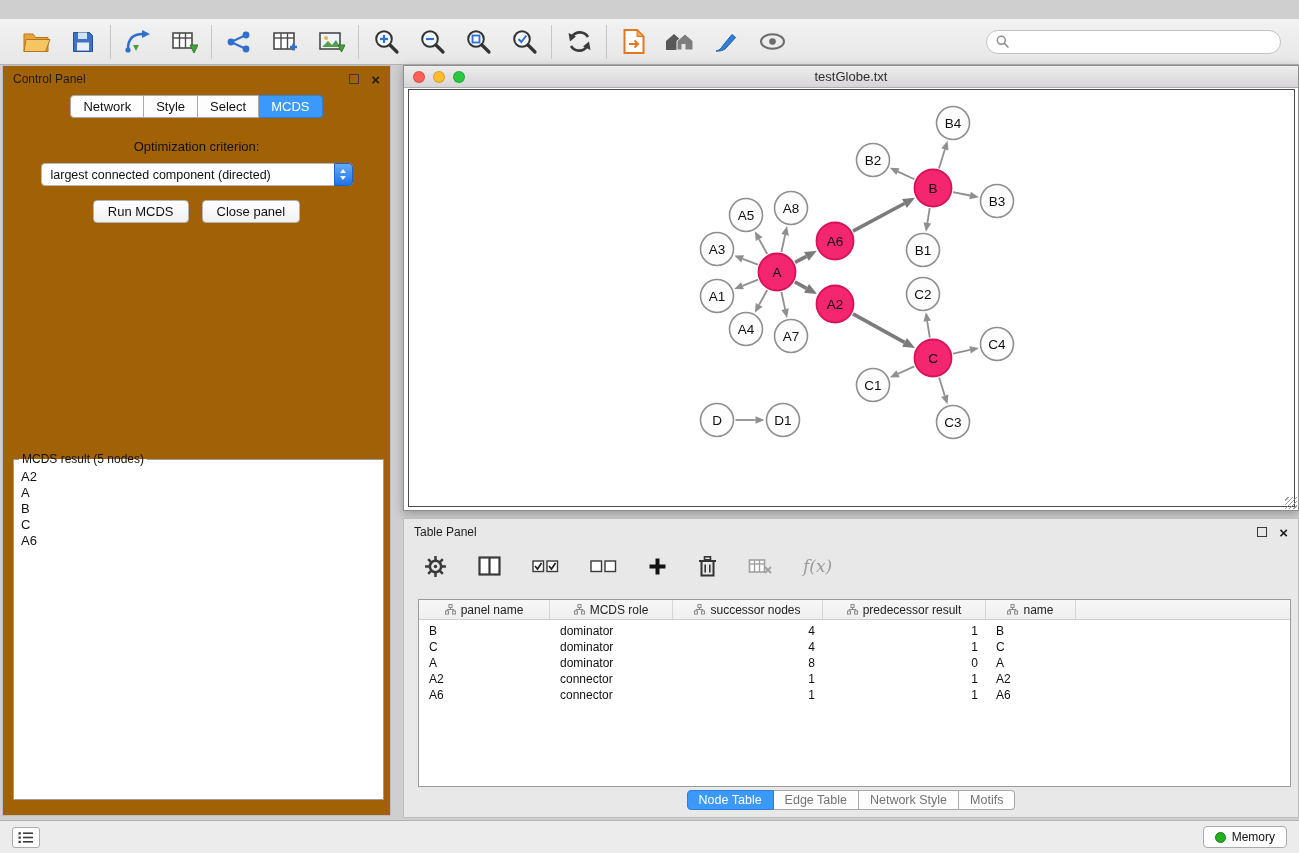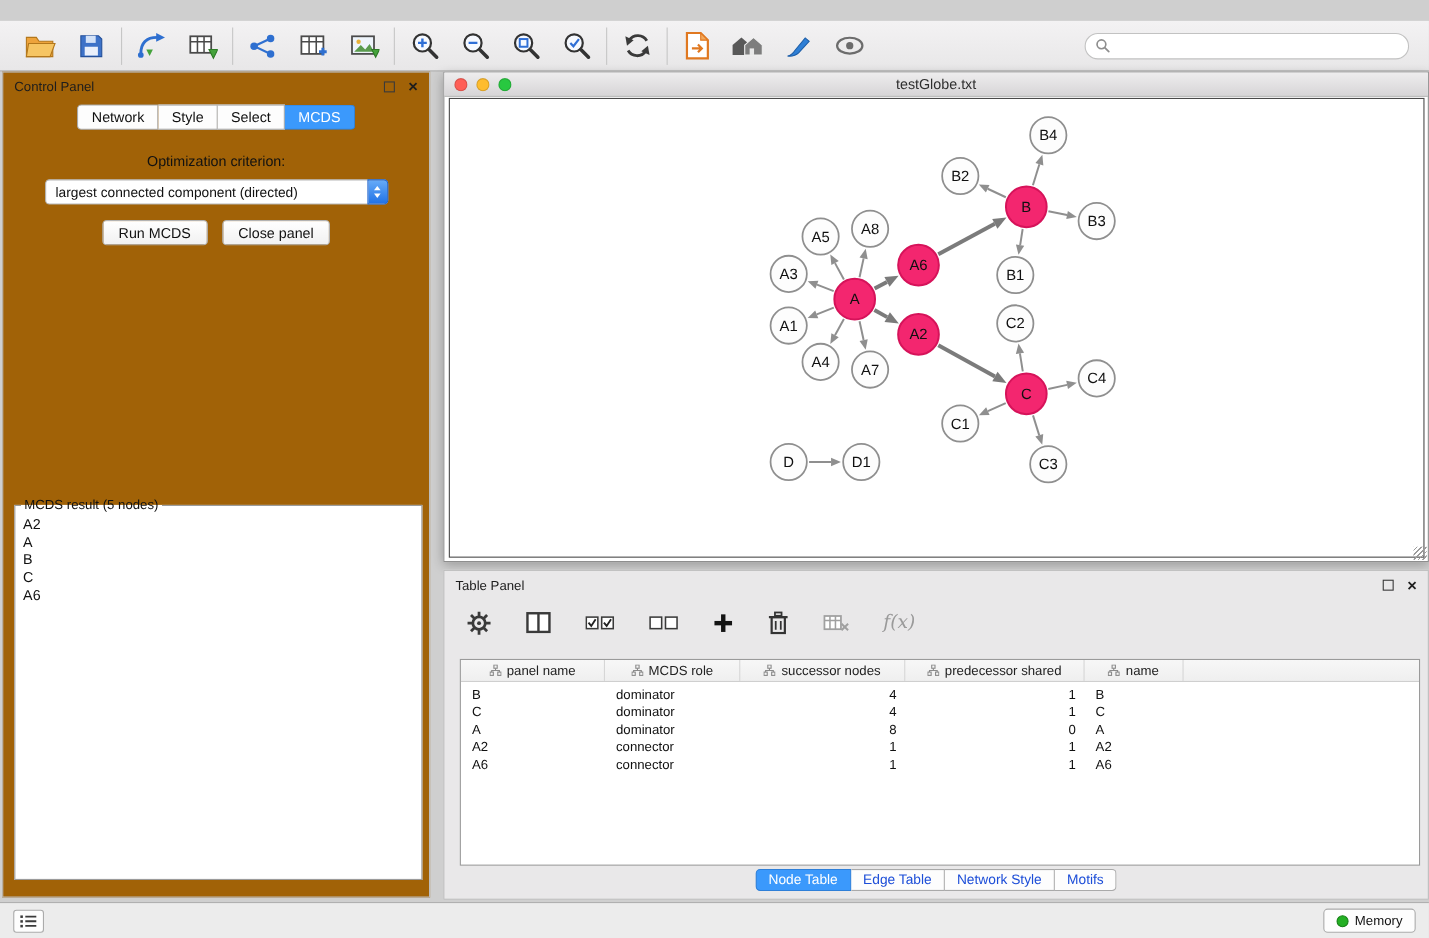--- a/index.html
+++ b/index.html
@@ -62,21 +62,21 @@
   .tp-table{position:absolute;left:14px;top:80px;width:873px;height:188px;background:#fff;border:1px solid #9a9a9a;overflow:hidden}
   .t-head{display:flex;height:20px;background:linear-gradient(#f7f7f7,#efefef);border-bottom:1px solid #cfcfcf;font-size:12px;color:#222}
   .th{display:flex;align-items:center;justify-content:center;gap:5px;border-right:1px solid #d6d6d6;height:100%;cursor:pointer}
   .th.fill{flex:1;border-right:none;cursor:default}
   .t-body{font-size:12px;color:#101010;padding-top:3px}
   .tr{display:flex;height:16px;line-height:16px;cursor:pointer}
   .td{height:16px;overflow:hidden;white-space:nowrap}
   .td.a-left{padding-left:10px;text-align:left}
   .td.a-right{padding-right:8px;text-align:right}
   .tp-tabs{position:absolute;left:0;right:0;bottom:7px;display:flex;justify-content:center}
-  .tp-tab{font-size:12.5px;padding:2px 11px;background:#fdfdfd;border:1px solid #a9a9a9;border-left:none;color:#1d4ed8;cursor:pointer}
+  .tp-tab{font-size:12.5px;padding:2px 11px;background:#fdfdfd;border:1px solid #a9a9a9;border-left:none;color:#737373;cursor:pointer}
   .tp-tab:first-child{border-left:1px solid #a9a9a9;border-radius:4px 0 0 4px}
   .tp-tab:last-child{border-radius:0 4px 4px 0}
   .tp-tab.active{background:#3b99fc;border-color:#2e7fd8;color:#fff}
 
   
   .statusbar{position:absolute;left:0;top:820px;width:1299px;height:33px;background:#ececec;border-top:1px solid #b0b0b0;display:flex;align-items:center;padding:0 12px}
   .sb-left-btn{width:28px;height:21px;border:1px solid #ababab;border-radius:3px;background:#fdfdfd;display:flex;align-items:center;justify-content:center;cursor:pointer}
   .memory-btn{margin-left:auto;height:22px;border:1px solid #ababab;border-radius:4px;background:#fdfdfd;display:flex;align-items:center;gap:6px;padding:0 11px;font-size:12px;color:#111;cursor:pointer}
   .mem-dot{width:11px;height:11px;border-radius:50%;background:#23af23;border:1px solid #178017}
 </style>
@@ -505,21 +505,21 @@
             </svg>
             <span>successor nodes</span>
           </div>
           <div class="th" style="width: 163px;">
             <svg width="11" height="11" viewBox="0 0 11 11">
               <rect x="4" y="0.5" width="3" height="3" fill="none" stroke="#8a8a8a"></rect>
               <rect x="0.5" y="7" width="3" height="3" fill="none" stroke="#8a8a8a"></rect>
               <rect x="7.5" y="7" width="3" height="3" fill="none" stroke="#8a8a8a"></rect>
               <path d="M5.5 3.5 v2 M2 7 v-1.5 h7 V7" stroke="#8a8a8a" fill="none"></path>
             </svg>
-            <span>predecessor shared</span>
+            <span>predecessor result</span>
           </div>
           <div class="th" style="width: 90px;">
             <svg width="11" height="11" viewBox="0 0 11 11">
               <rect x="4" y="0.5" width="3" height="3" fill="none" stroke="#8a8a8a"></rect>
               <rect x="0.5" y="7" width="3" height="3" fill="none" stroke="#8a8a8a"></rect>
               <rect x="7.5" y="7" width="3" height="3" fill="none" stroke="#8a8a8a"></rect>
               <path d="M5.5 3.5 v2 M2 7 v-1.5 h7 V7" stroke="#8a8a8a" fill="none"></path>
             </svg>
             <span>name</span>
           </div>

